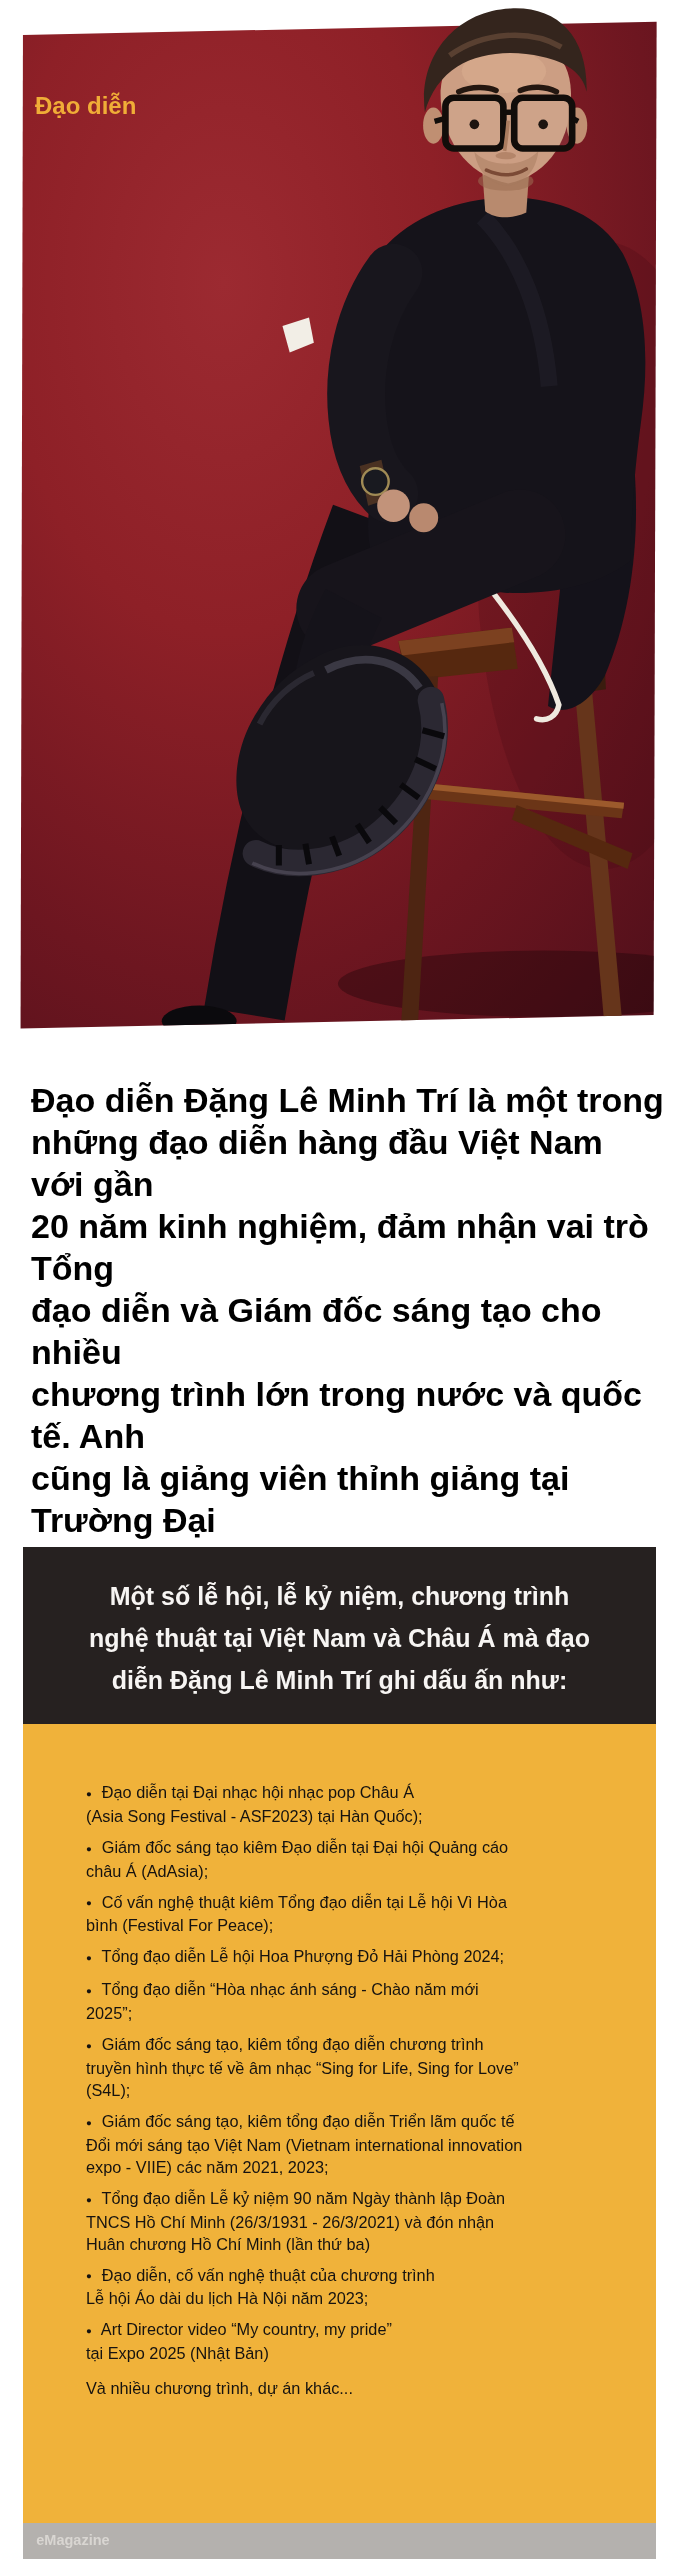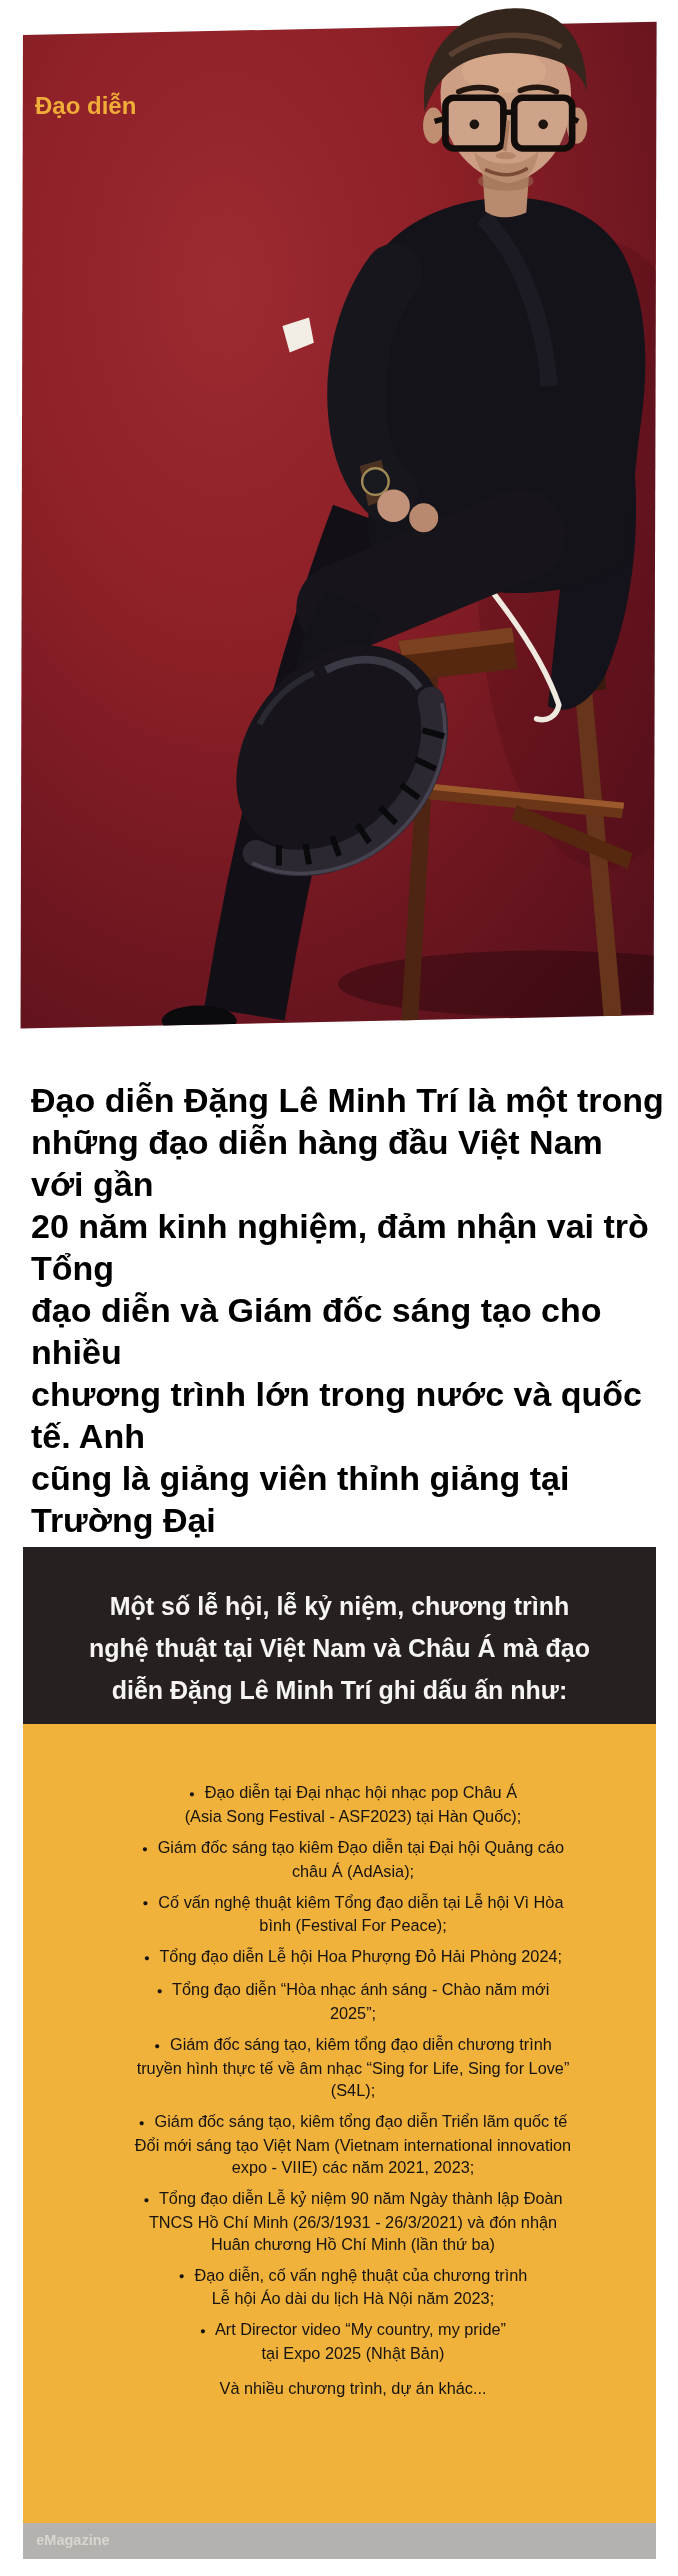--- a/index.html
+++ b/index.html
@@ -15,24 +15,24 @@
   .hero{position:absolute;left:0;top:0;width:536px;height:1032px;}
   .hero svg{position:absolute;left:0;top:0;}
   .hero-label{position:absolute;left:35px;top:92px;font-size:24px;font-weight:bold;
               color:var(--label-gold);white-space:nowrap;}
   .hero-title{position:absolute;left:134px;top:30px;margin:0;font-size:74px;line-height:81px;
               font-weight:bold;color:var(--title-white);white-space:pre-line;letter-spacing:-0.6px;}
   .intro{position:absolute;left:31px;top:1079px;width:633px;margin:0;
          font-size:34px;line-height:42px;font-weight:bold;color:var(--body-text);white-space:pre-line;}
   .highlight{position:absolute;left:23px;top:1547px;width:633px;height:177px;
              background:var(--highlight-box-bg);}
-  .highlight p{margin:16px;padding-top:22px;text-align:center;font-size:25px;line-height:42px;
+  .highlight p{margin:6px;padding-top:22px;text-align:center;font-size:25px;line-height:42px;
                font-weight:bold;color:var(--highlight-box-text);white-space:pre-line;}
   .achv{position:absolute;left:23px;top:1724px;width:633px;height:799px;
-        background:var(--achievements-bg);box-sizing:border-box;padding:57px 36px 0 63px;text-align:center;}
+        background:var(--achievements-bg);box-sizing:border-box;padding:57px 36px 0 63px;}
   .achv ul{list-style:none;margin:0;padding:0;}
   .achv li{font-size:16.3px;line-height:22px;color:var(--achievements-text);
            white-space:pre-line;margin:0 0 9px 0;}
   .achv .blt{font-size:9.7px;vertical-align:1.2px;margin-right:5.4px;}
   .achv .closing{margin:12.7px 0 0 0;font-size:16.3px;line-height:22px;
                  color:var(--achievements-text);white-space:pre-line;}
   .footer-bar{position:absolute;left:23px;top:2523px;width:633px;height:36px;
               background:var(--footer-bg);}
   .footer-bar span{display:inline-block;margin:9px 0 0 13.3px;font-size:14.5px;
                    color:var(--footer-text);font-weight:bold;}

